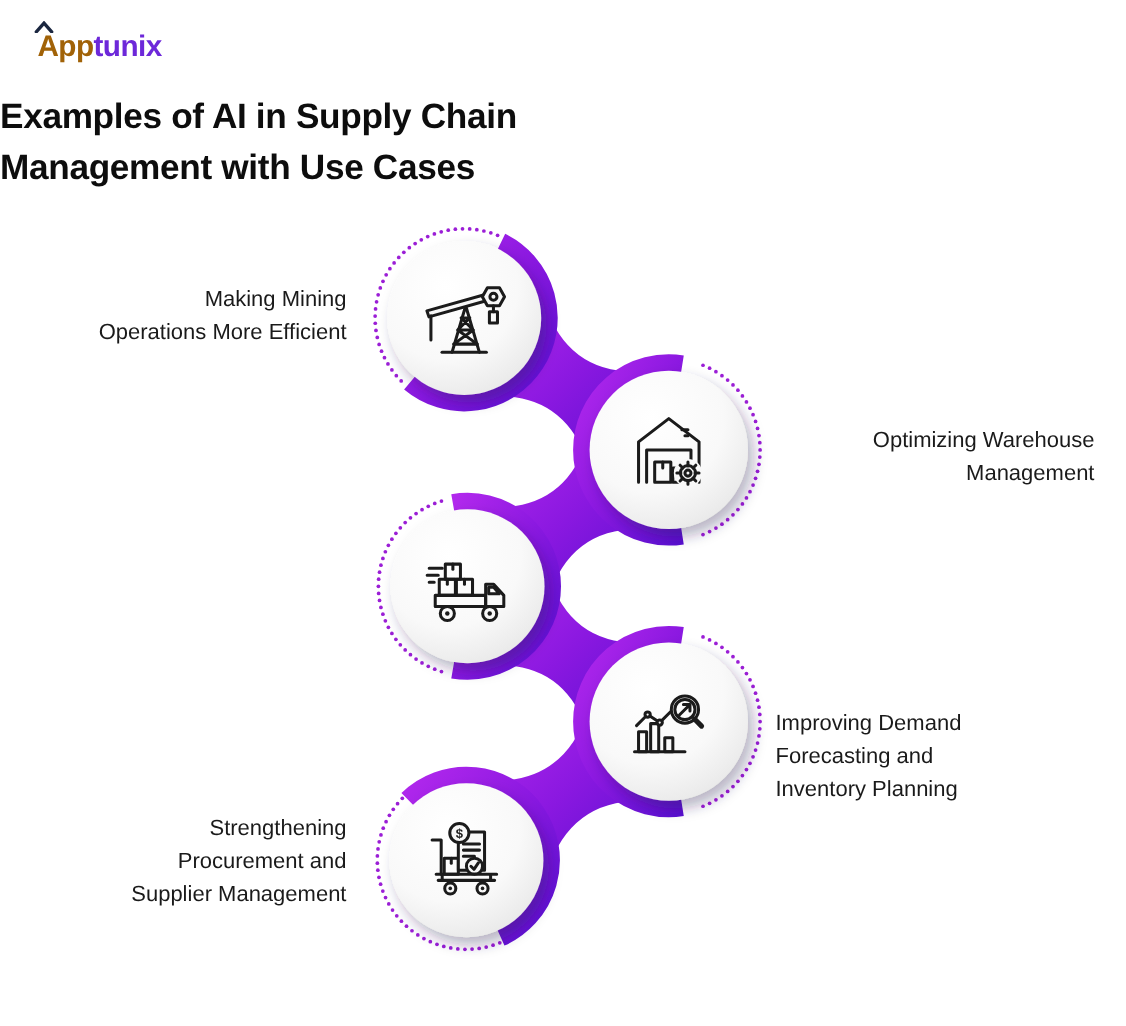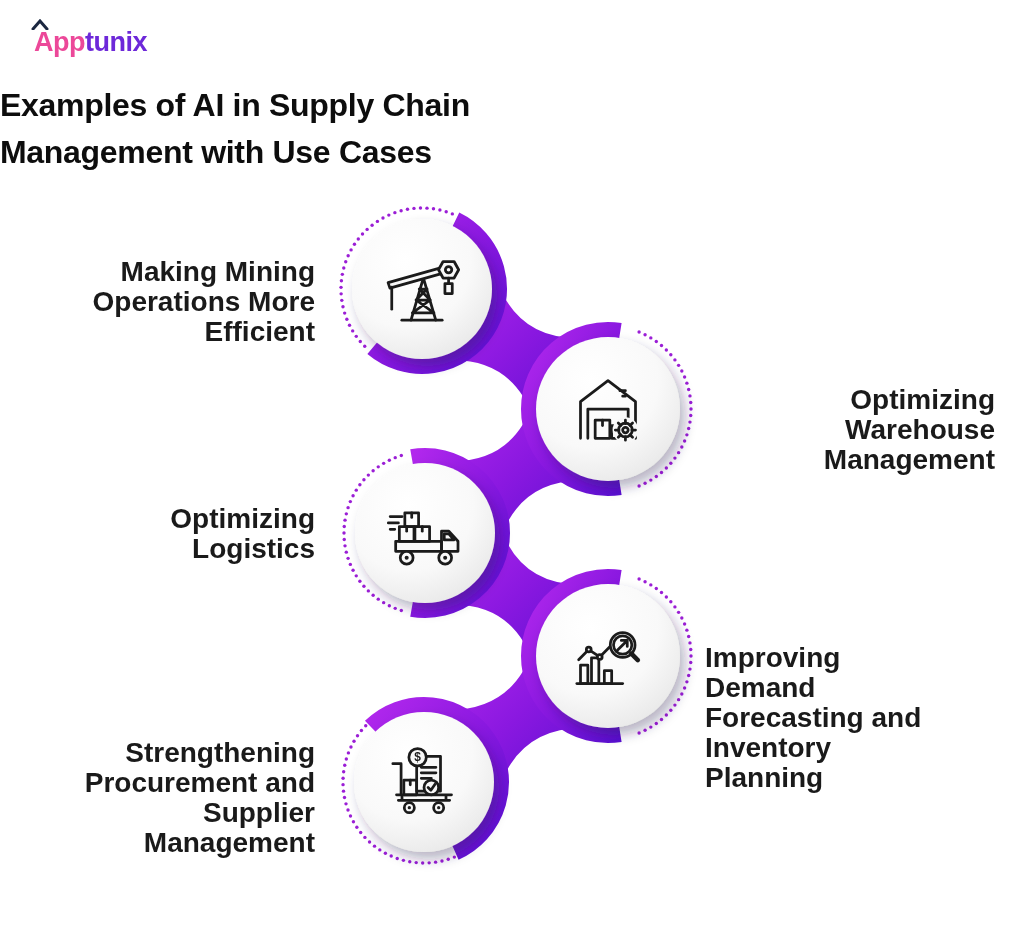--- a/index.html
+++ b/index.html
@@ -1,21 +1,21 @@
 <!DOCTYPE html>
 <html><head>
 <meta charset="utf-8">
 <style>
   html,body{margin:0;padding:0;background:#fff;}
   body{width:1024px;height:933px;overflow:hidden;font-family:"Liberation Sans",sans-serif;}
   .canvas{position:relative;width:1024px;height:933px;background:#ffffff;}
 
   
   .logo{position:absolute;left:34px;top:26px;font-weight:bold;font-size:27px;letter-spacing:-0.5px;line-height:32px;}
-  .logo .lp1{color:#ec4899;position:relative;}
+  .logo .lp1{color:#a16207;position:relative;}
   .logo .lp2{color:#6d28d9;}
   .logo-caret{position:absolute;left:-3px;top:-8px;}
 
   
   .title{position:absolute;top:82px;left:0;width:100%;
          font-size:32px;line-height:47px;font-weight:bold;color:#0d0d0d;
          letter-spacing:-0.3px;white-space:pre-line;}
 
   
   .chain{position:absolute;left:0;top:0;}
@@ -24,21 +24,21 @@
   .node-icon{position:absolute;width:88px;height:88px;transform:translate(-50%,-50%);}
   .ni1{left:422px;top:289px;} .ni2{left:608px;top:409px;} .ni3{left:425px;top:533px;}
   .ni4{left:608px;top:656px;} .ni5{left:424px;top:782px;}
   .licon .s{stroke:#1b1b1b;stroke-width:3;fill:none;stroke-linecap:round;stroke-linejoin:round;}
   .licon .sf{stroke:#1b1b1b;stroke-width:3;fill:#f8f8f8;stroke-linecap:round;stroke-linejoin:round;}
   .licon .halo{fill:#f8f8f8;stroke:none;}
   .licon .dotf{fill:#1b1b1b;stroke:none;}
   .licon .txt{fill:#1b1b1b;stroke:none;font:bold 13px "Liberation Sans",sans-serif;}
 
   
-  .label{position:absolute;font-size:28px;line-height:30px;color:#1a1a1a;white-space:pre-line;font-weight:bold;}
+  .label{position:absolute;font-size:20px;line-height:30px;color:#1a1a1a;white-space:pre-line;}
   .ra{text-align:right;}
   .label-1{top:257px;right:709px;width:280px;}
   .label-2{top:385px;left:705px;width:290px;text-align:right;}
   .label-3{top:504px;right:709px;width:220px;}
   .label-4{top:615px;left:705px;width:240px;margin-top:28px;}
   .label-5{top:738px;right:709px;width:260px;}
 </style>
 </head>
 <body>
 
@@ -344,22 +344,20 @@
         <circle class="dotf" cx="32" cy="76" r="1.8"></circle>
       <circle class="sf" cx="64" cy="76" r="5.5"></circle>
         <circle class="dotf" cx="64" cy="76" r="1.8"></circle>
     </svg>
   </div>
 
   <div class="label label-1 ra">Making Mining
 Operations More Efficient</div>
   <div class="label label-2">Optimizing Warehouse
 Management</div>
-  <div class="label label-3 ra">Optimizing
-Logistics</div>
   <div class="label label-4">Improving Demand
 Forecasting and
 Inventory Planning</div>
   <div class="label label-5 ra">Strengthening
 Procurement and
 Supplier Management</div>
 
 </div>
 
 </body></html>

